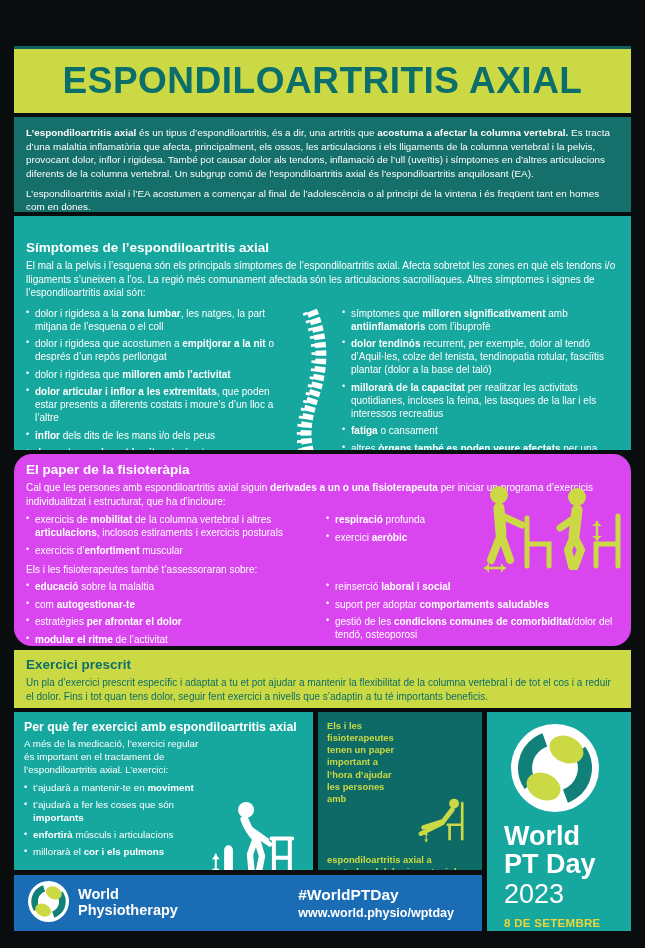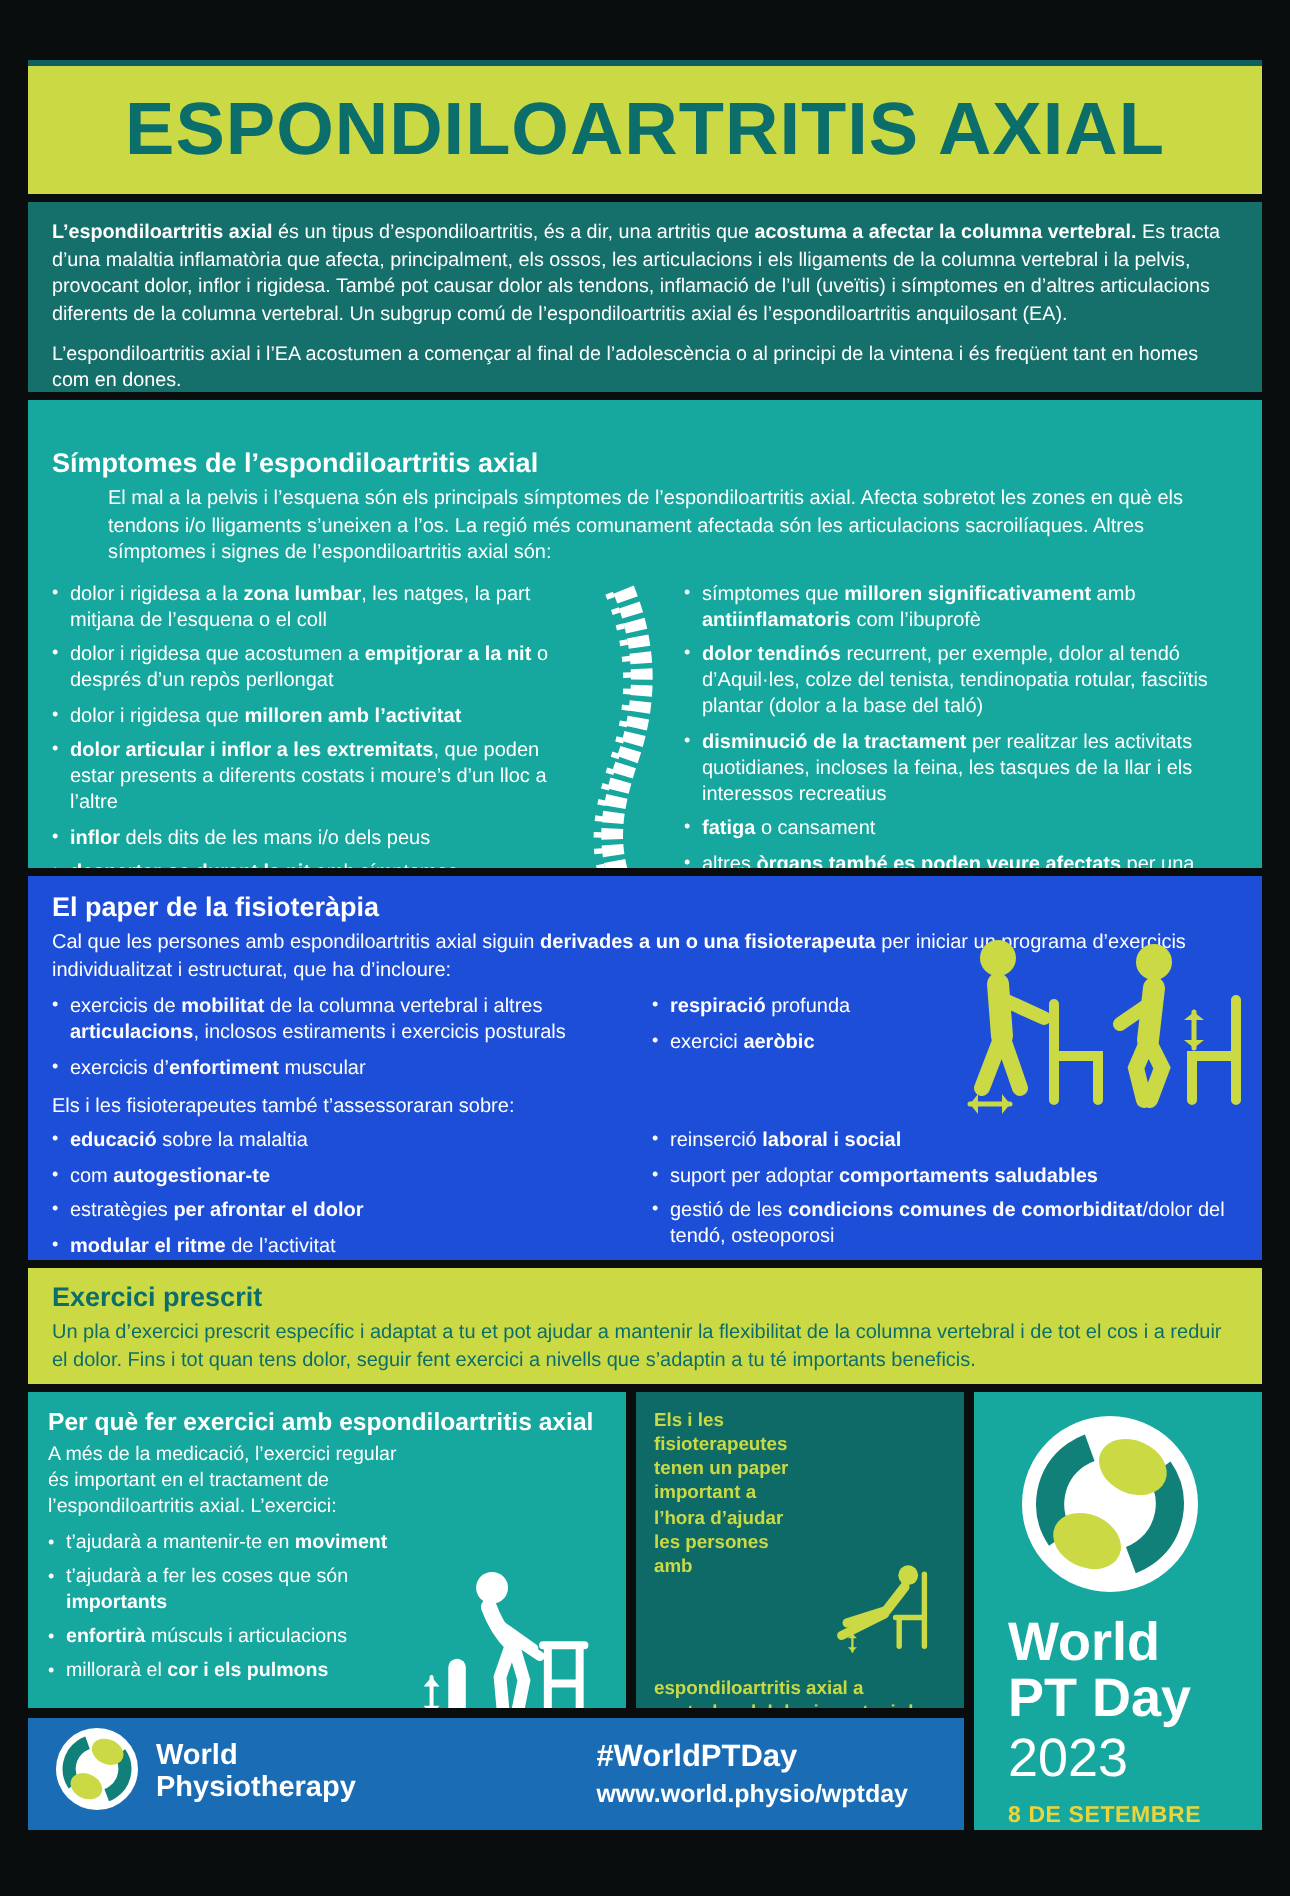--- a/index.html
+++ b/index.html
@@ -1,41 +1,41 @@
 <!DOCTYPE html>
 <html><head>
 <meta charset="utf-8">
 <style>
   * { box-sizing: border-box; margin: 0; padding: 0; }
   html,body { width:645px; height:948px; background:#0a0d0d; font-family:"Liberation Sans",sans-serif; overflow:hidden; }
-  .poster { position:absolute; top:30px; left:14px; width:617px; height:886px; display:flex; flex-direction:column; gap:4px; }
+  .poster { position:absolute; top:46px; left:14px; width:617px; height:886px; display:flex; flex-direction:column; gap:4px; }
   .sec { overflow:hidden; }
 
   
   .header { height:67px; background:#cbd944; border-top:3px solid #0e5f60; display:flex; align-items:center; justify-content:center; }
   .header h1 { font-size:37px; font-weight:bold; color:#0c6e6a; letter-spacing:0.5px; }
 
   
   .intro { height:95px; background:#156f6b; color:#fff; padding:9px 12px; font-size:9.9px; line-height:1.38; }
   .intro p { margin-bottom:6px; }
 
   
   .symptoms { height:234px; background:#16a79e; color:#fff; padding:24px 12px; }
   h2.band-title { font-size:13.5px; font-weight:bold; margin-bottom:4px; }
-  .sym-intro { font-size:10px; line-height:1.35; margin-bottom:7px;margin-left:28px; }
+  .sym-intro { font-size:10px; line-height:1.35; margin-bottom:7px; }
   .sym-cols { display:flex; }
   .sym-left { width:252px; }
   .spine-wrap { width:64px; display:flex; justify-content:center; align-items:flex-start; }
   .sym-right { flex:1; }
   ul.blist { list-style:none; font-size:10px; line-height:1.3; }
   ul.blist li { position:relative; padding-left:9px; margin-bottom:4.5px; }
   ul.blist li::before { content:"•"; position:absolute; left:0; top:0; font-size:9px; }
 
   
-  .physio { height:192px; background:#1d4ed8; color:#fff; padding:8px 12px; position:relative; }
+  .physio { height:192px; background:#d946ef; color:#fff; padding:8px 12px; position:relative;border-radius:18px; }
   .physio-intro { font-size:10px; line-height:1.35; margin-bottom:5px; width:585px; }
   .include-cols { display:flex; width:475px; }
   .include-left { width:300px; }
   .include-right { flex:1; }
   .advice-lead { font-size:10px; margin:3px 0 5px; }
   .advice-cols { display:flex; }
   .advice-left { width:300px; }
   .advice-right { flex:1; }
   .physio-fig { position:absolute; right:6px; top:28px; }
 
@@ -101,21 +101,21 @@
       <div class="spine-wrap">
         <svg viewBox="0 0 64 196" width="58" height="178" aria-hidden="true">
           <path d="M34 4 C47 36 47 66 36 98 C26 128 25 146 33 168" stroke="#ffffff" stroke-width="12" fill="none" stroke-dasharray="6 3"></path>
           <path d="M26 6 C39 38 39 68 28 100 C18 130 17 148 25 170" stroke="#ffffff" stroke-width="4.5" fill="none" stroke-dasharray="3 6"></path>
           <path d="M30 160 C37 170 41 180 40 194 C33 186 25 174 24 164 Z" fill="#ffffff"></path>
         </svg>
       </div>
       <ul class="blist sym-right">
         <li>símptomes que <b>milloren significativament</b> amb <b>antiinflamatoris</b> com l’ibuprofè</li>
         <li><b>dolor tendinós</b> recurrent, per exemple, dolor al tendó d’Aquil·les, colze del tenista, tendinopatia rotular, fasciïtis plantar (dolor a la base del taló)</li>
-        <li><b>disminució de la tractament</b> per realitzar les activitats quotidianes, incloses la feina, les tasques de la llar i els interessos recreatius</li>
+        <li><b>millorarà de la capacitat</b> per realitzar les activitats quotidianes, incloses la feina, les tasques de la llar i els interessos recreatius</li>
         <li><b>fatiga</b> o cansament</li>
         <li>altres <b>òrgans també es poden veure afectats</b> per una inflamació contínua, com els ulls (uveïtis), la pell (psoriasi) i el sistema digestiu (malaltia de Crohn, colitis ulcerosa i malaltia de l’intestí irritable)</li>
       </ul>
     </div>
   </div>
 
   <div class="sec physio">
     <h2 class="band-title">El paper de la fisioteràpia</h2>
     <p class="physio-intro">Cal que les persones amb espondiloartritis axial siguin <b>derivades a un o una fisioterapeuta</b> per iniciar un programa d’exercicis individualitzat i estructurat, que ha d’incloure:</p>
     <div class="include-cols">

